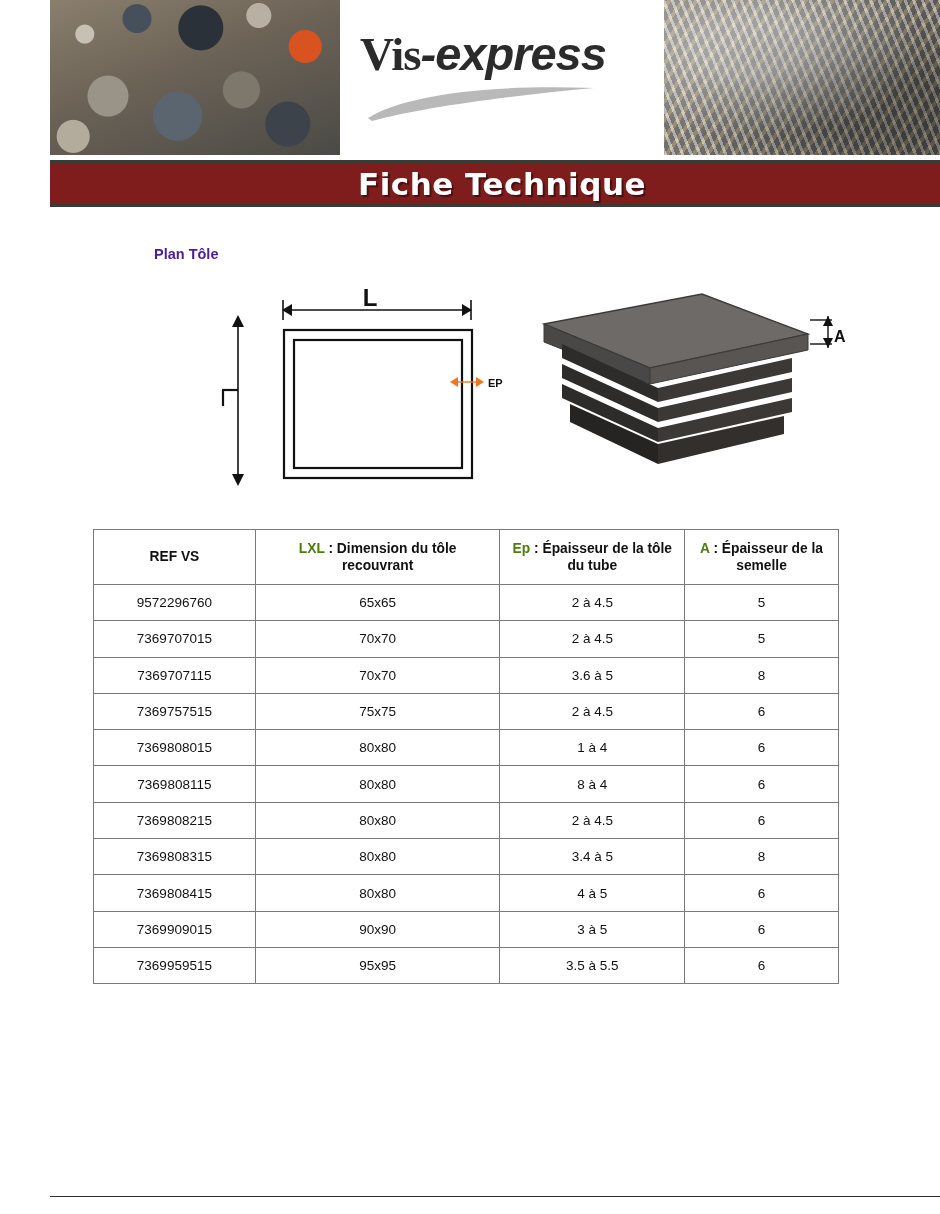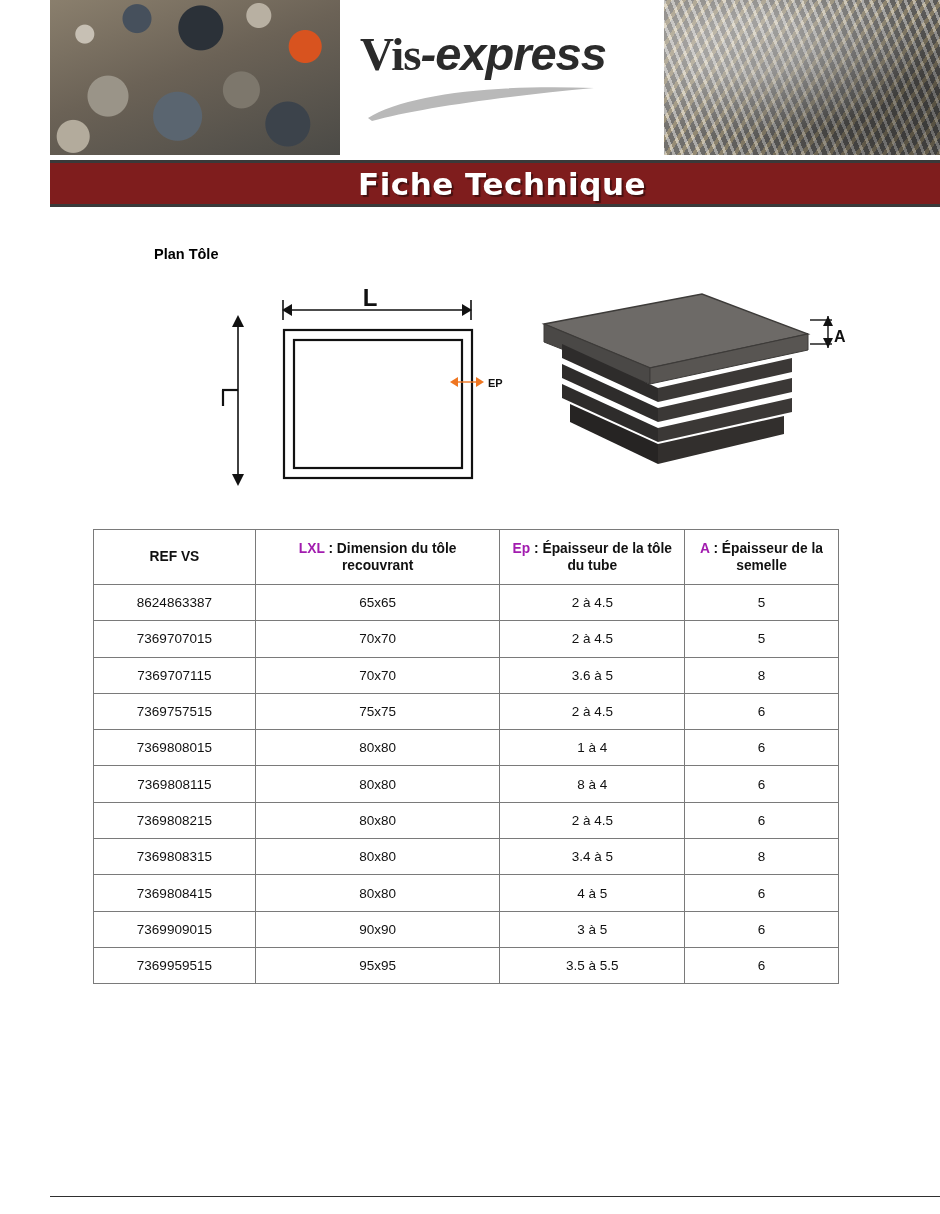--- a/index.html
+++ b/index.html
@@ -111,21 +111,21 @@
     text-shadow: 2px 2px 1px rgba(0,0,0,.45);
     font-family: "DejaVu Sans", sans-serif;
   }
 
   
   .subtitle {
     position: absolute;
     left: 122px; top: 246px;
     font-size: 14.5px;
     font-weight: bold;
-    color: #000000;
+    color: #4c1d95;
   }
 
   
   .drawing { position: absolute; left: 60px; top: 272px; width: 820px; height: 240px; }
 
   
   table {
     position: absolute;
     left: 61px; top: 529px;
     width: 746px;
@@ -143,21 +143,21 @@
     font-size: 13.8px;
     font-weight: bold;
     padding: 2px 6px;
     line-height: 1.25;
   }
   td { height: 36.3px; font-size: 13.5px; }
   .c-ref  { width: 162px; }
   .c-lxl  { width: 245px; }
   .c-ep   { width: 185px; }
   .c-a    { width: 154px; }
-  .k-orange { color: #a21caf; text-align: right; }
+  .k-orange { color: #4d7c0f; text-align: right; }
 
   
   .footer-rule {
     position: absolute;
     left: 18px; top: 1196px;
     width: 904px;
     border-top: 1px solid #2f2f2f;
   }
 </style>
 </head>
@@ -258,21 +258,21 @@
     <thead>
       <tr>
         <th class="c-ref">REF VS</th>
         <th class="c-lxl"><span class="k-orange">LXL</span><span> : Dimension du tôle recouvrant</span></th>
         <th class="c-ep"><span class="k-orange">Ep</span><span> : Épaisseur de la tôle du tube</span></th>
         <th class="c-a"><span class="k-orange">A</span><span> : Épaisseur de la semelle</span></th>
       </tr>
     </thead>
     <tbody>
       <tr>
-        <td>8624863387</td>
+        <td>9572296760</td>
         <td>65x65</td>
         <td>2 à 4.5</td>
         <td>5</td>
       </tr>
       <tr>
         <td>7369707015</td>
         <td>70x70</td>
         <td>2 à 4.5</td>
         <td>5</td>
       </tr>

